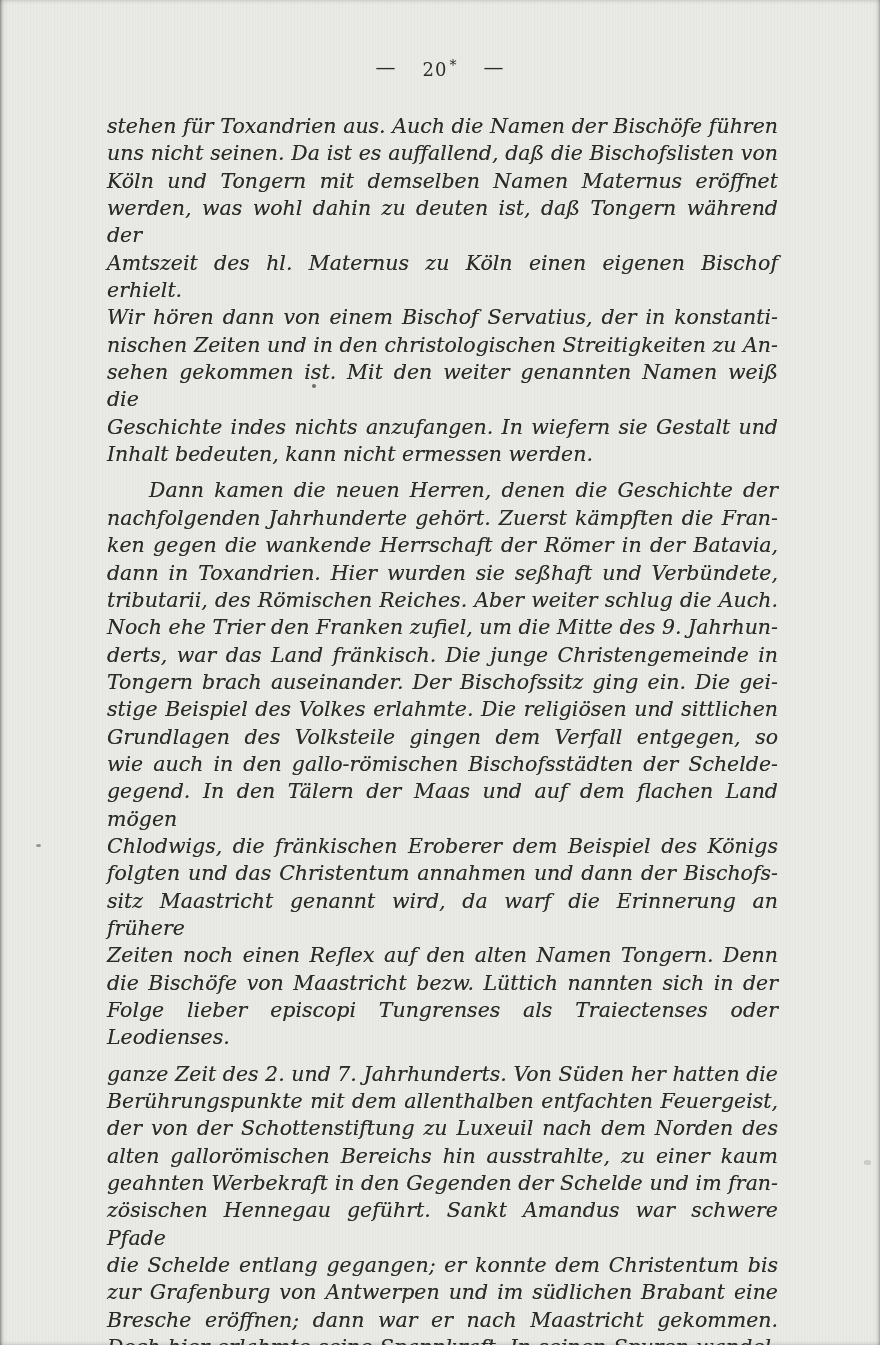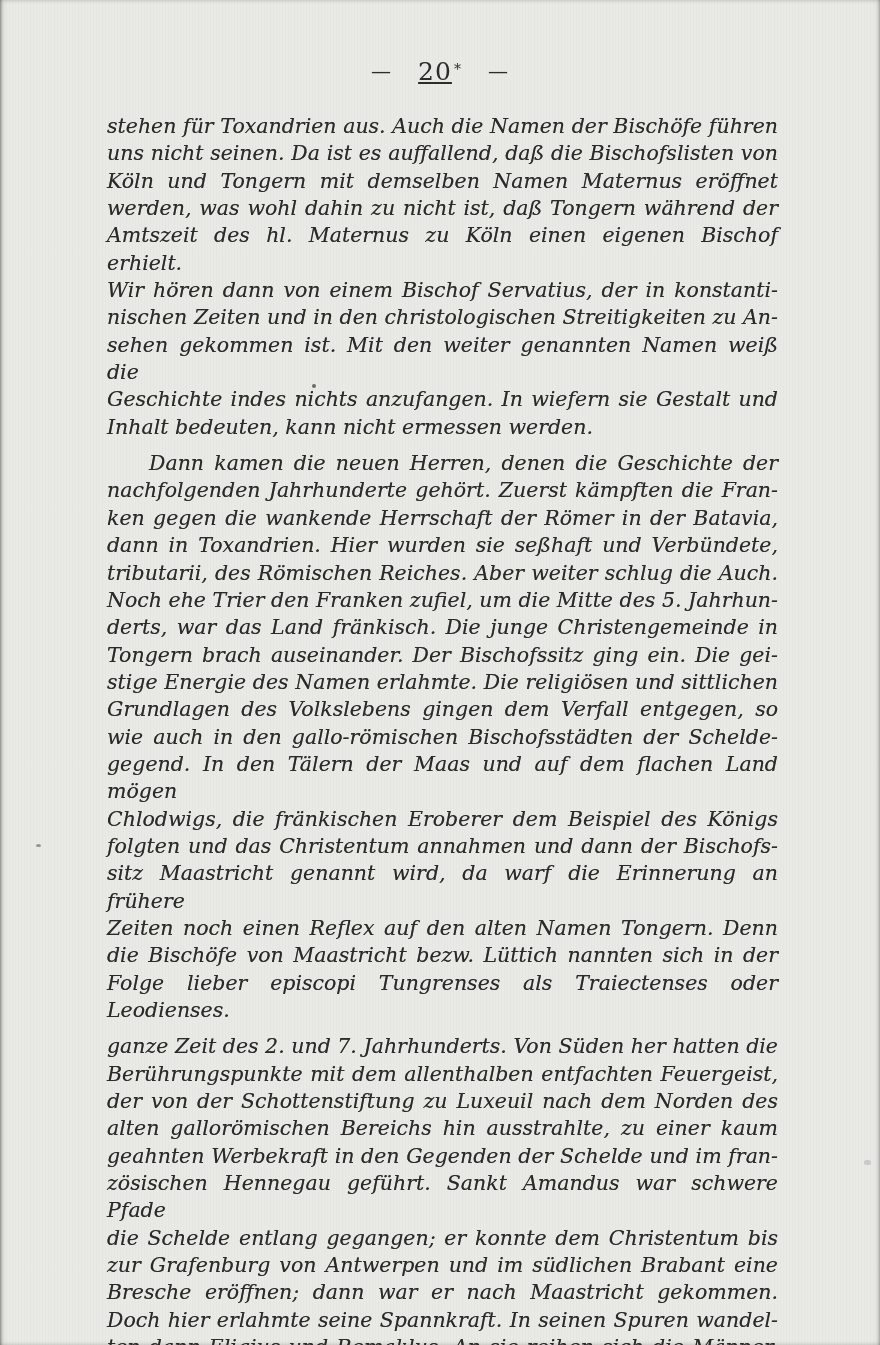--- a/index.html
+++ b/index.html
@@ -38,22 +38,21 @@
     font-size: 20px;
     color: #2c2c2a;
     letter-spacing: 1px;
   }
   .page-header .dash {
     display: inline-block;
     margin: 0 26px;
     transform: translateY(-2px);
   }
   .page-header .pagenum {
-    font-size: 25px;
-    text-decoration: underline;
+    font-size: 18px;
   }
   .page-header sup {
     font-size: 14px;
     vertical-align: 6px;
     margin-left: 2px;
   }
   .text-block {
     position: absolute;
     top: 113px;
     left: 100px;
@@ -111,39 +110,39 @@
 
   <div class="page-header">
     <span class="dash">—</span><span class="pagenum">20</span><sup>*</sup><span class="dash">—</span>
   </div>
 
   <div class="text-block">
       <div class="para">
         <div class="line">stehen für Toxandrien aus. Auch die Namen der Bischöfe führen</div>
         <div class="line">uns nicht seinen. Da ist es auffallend, daß die Bischofslisten von</div>
         <div class="line">Köln und Tongern mit demselben Namen Maternus eröffnet</div>
-        <div class="line">werden, was wohl dahin zu nicht ist, daß Tongern während der</div>
+        <div class="line">werden, was wohl dahin zu deuten ist, daß Tongern während der</div>
         <div class="line">Amtszeit des hl. Maternus zu Köln einen eigenen Bischof erhielt.</div>
         <div class="line">Wir hören dann von einem Bischof Servatius, der in konstanti-</div>
         <div class="line">nischen Zeiten und in den christologischen Streitigkeiten zu An-</div>
         <div class="line">sehen gekommen ist. Mit den weiter genannten Namen weiß die</div>
         <div class="line">Geschichte indes nichts anzufangen. In wiefern sie Gestalt und</div>
         <div class="line para-end">Inhalt bedeuten, kann nicht ermessen werden.</div>
       </div>
       <div class="para">
         <div class="line first-indent">Dann kamen die neuen Herren, denen die Geschichte der</div>
         <div class="line">nachfolgenden Jahrhunderte gehört. Zuerst kämpften die Fran-</div>
         <div class="line">ken gegen die wankende Herrschaft der Römer in der Batavia,</div>
         <div class="line">dann in Toxandrien. Hier wurden sie seßhaft und Verbündete,</div>
         <div class="line">tributarii, des Römischen Reiches. Aber weiter schlug die Auch.</div>
-        <div class="line">Noch ehe Trier den Franken zufiel, um die Mitte des 5. Jahrhun-</div>
+        <div class="line">Noch ehe Trier den Franken zufiel, um die Mitte des 9. Jahrhun-</div>
         <div class="line">derts, war das Land fränkisch. Die junge Christengemeinde in</div>
         <div class="line">Tongern brach auseinander. Der Bischofssitz ging ein. Die gei-</div>
-        <div class="line">stige Energie des Namen erlahmte. Die religiösen und sittlichen</div>
-        <div class="line">Grundlagen des Volkslebens gingen dem Verfall entgegen, so</div>
+        <div class="line">stige Beispiel des Volkes erlahmte. Die religiösen und sittlichen</div>
+        <div class="line">Grundlagen des Volksteile gingen dem Verfall entgegen, so</div>
         <div class="line">wie auch in den gallo-römischen Bischofsstädten der Schelde-</div>
         <div class="line">gegend. In den Tälern der Maas und auf dem flachen Land mögen</div>
         <div class="line">Chlodwigs, die fränkischen Eroberer dem Beispiel des Königs</div>
         <div class="line">folgten und das Christentum annahmen und dann der Bischofs-</div>
         <div class="line">sitz Maastricht genannt wird, da warf die Erinnerung an frühere</div>
         <div class="line">Zeiten noch einen Reflex auf den alten Namen Tongern. Denn</div>
         <div class="line">die Bischöfe von Maastricht bezw. Lüttich nannten sich in der</div>
         <div class="line para-end">Folge lieber episcopi Tungrenses als Traiectenses oder Leodienses.</div>
       </div>
       <div class="para">

